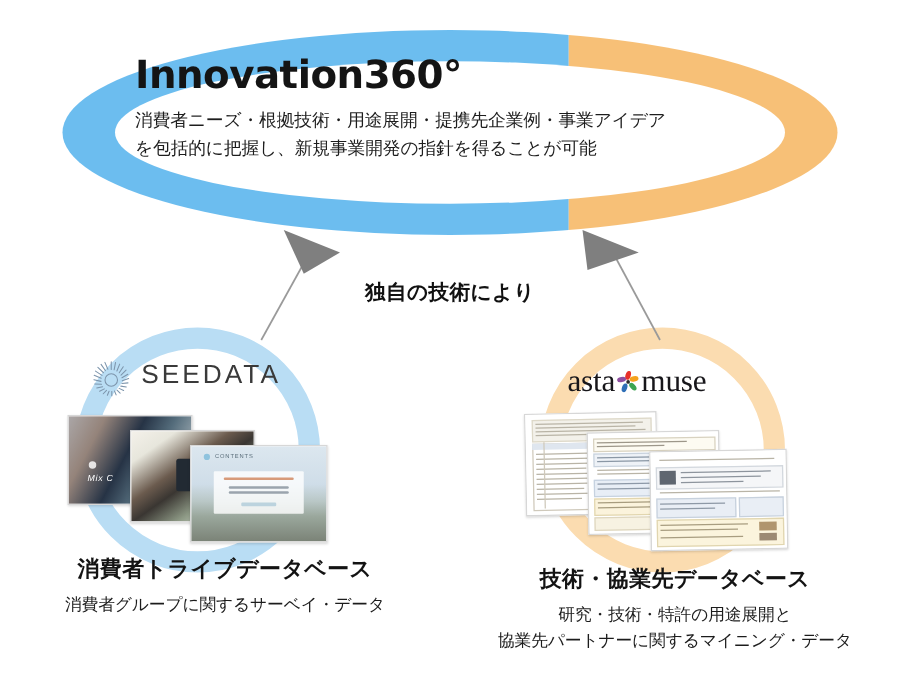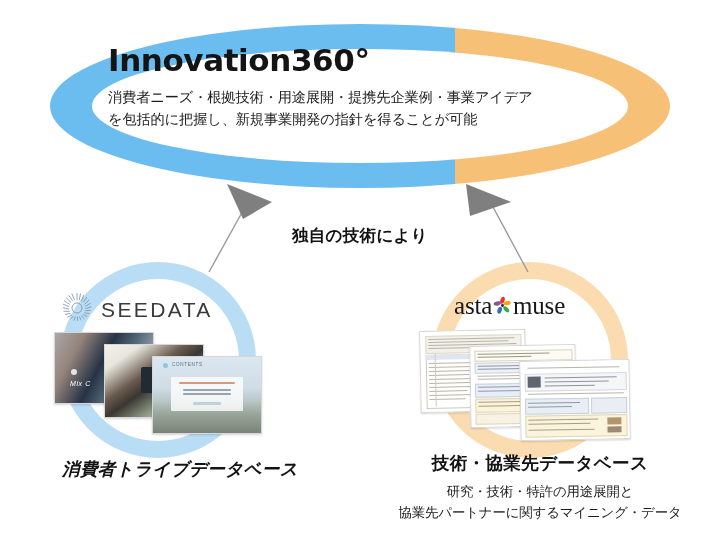--- a/index.html
+++ b/index.html
@@ -60,20 +60,21 @@
   .hero-sub div { white-space: nowrap; }
 
   
   .screen-text {
     position: absolute;
     left: 260px;
     top: 222px;
     width: 200px;
     text-align: center;
     z-index: 6;
+    font-family: Liberation Mono, monospace;
   }
   .screen-text div {
     font-size: 16.5px;
     font-weight: 700;
     line-height: 1.62;
     color: #111111;
     letter-spacing: 0.3px;
     white-space: nowrap;
   }
 
@@ -104,26 +105,26 @@
     height: 196px;
     border-radius: 50%;
     box-sizing: border-box;
   }
   .ring-blue   { border: 17px solid #b9ddf4; }
   .ring-orange { border: 17px solid #fbdcb0; }
 
   
   .seedata-logo {
     position: absolute;
-    left: 36px;
+    left: 48px;
     top: 26px;
     width: 200px;
     height: 34px;
     display: flex;
-    align-items: flex-end;
+    align-items: flex-start;
     gap: 9px;
     z-index: 3;
   }
   .seedata-burst { width: 30px; height: 30px; flex: none; }
   .seedata-word {
     font-size: 21px;
     letter-spacing: 2.4px;
     color: #3a3a3a;
     font-weight: 300;
     font-family: "Liberation Sans", sans-serif;
@@ -315,23 +316,24 @@
         <div class="ph-chip" style="left:10px; top:6px; width:5px; height:5px; border-radius:50%; background:#8fc3de;"></div>
         <div class="ph-label" style="left:19px; top:5px; color:#5c6f7c; font-size:4.6px; letter-spacing:.7px;">CONTENTS</div>
         <div class="ph-chip" style="left:18px; top:20px; width:72px; height:34px; background:rgba(255,255,255,.80);"></div>
         <div class="ph-chip" style="left:26px; top:25px; width:56px; height:2.4px; background:#d79a79;"></div>
         <div class="ph-chip" style="left:30px; top:32px; width:48px; height:1.8px; background:#9aa4ad;"></div>
         <div class="ph-chip" style="left:30px; top:36px; width:48px; height:1.8px; background:#9aa4ad;"></div>
         <div class="ph-chip" style="left:40px; top:45px; width:28px; height:3px; background:#bcd3de;"></div>
       </div>
     </div>
 
-    <div class="caption caption-left" style="position:absolute; left:-26px; top:196px;font-style:italic;">
+    <div class="caption caption-left" style="position:absolute; left:-26px; top:182px;">
       <div class="cap-title">消費者トライブデータベース</div>
       <div class="cap-sub">
+        <div>消費者グループに関するサーベイ・データ</div>
       </div>
     </div>
   </div>
 
   <div class="panel panel-right">
     <div class="ring-circle ring-orange"></div>
 
     <div class="astamuse-logo">
       <span class="astamuse-word">asta</span>
       <svg class="astamuse-mark" viewBox="0 0 40 40">

